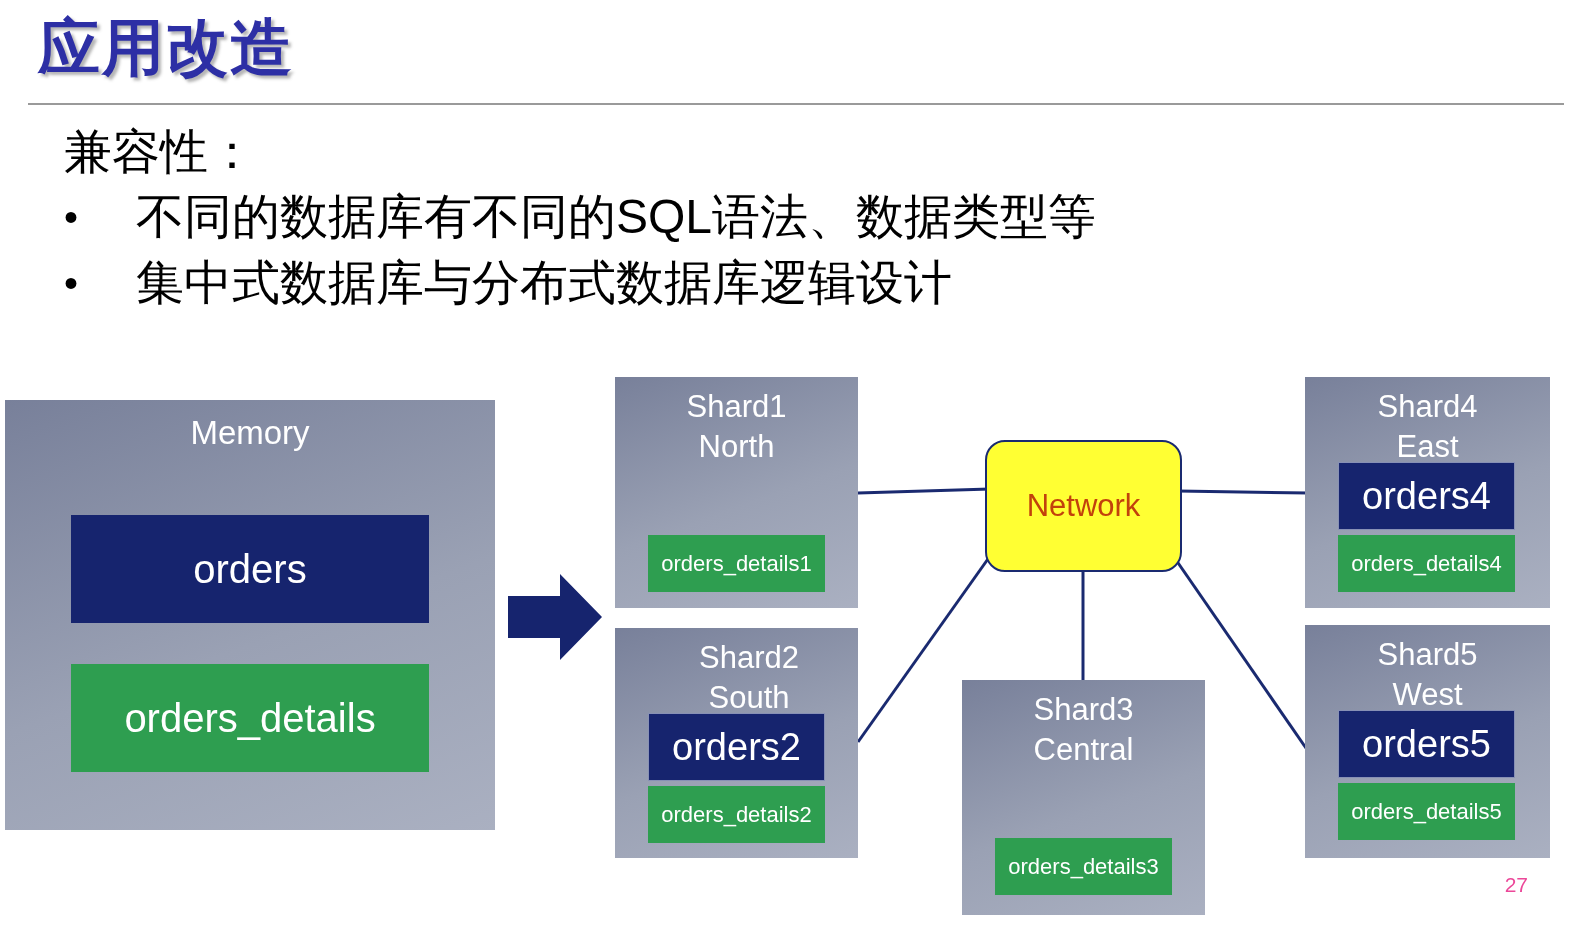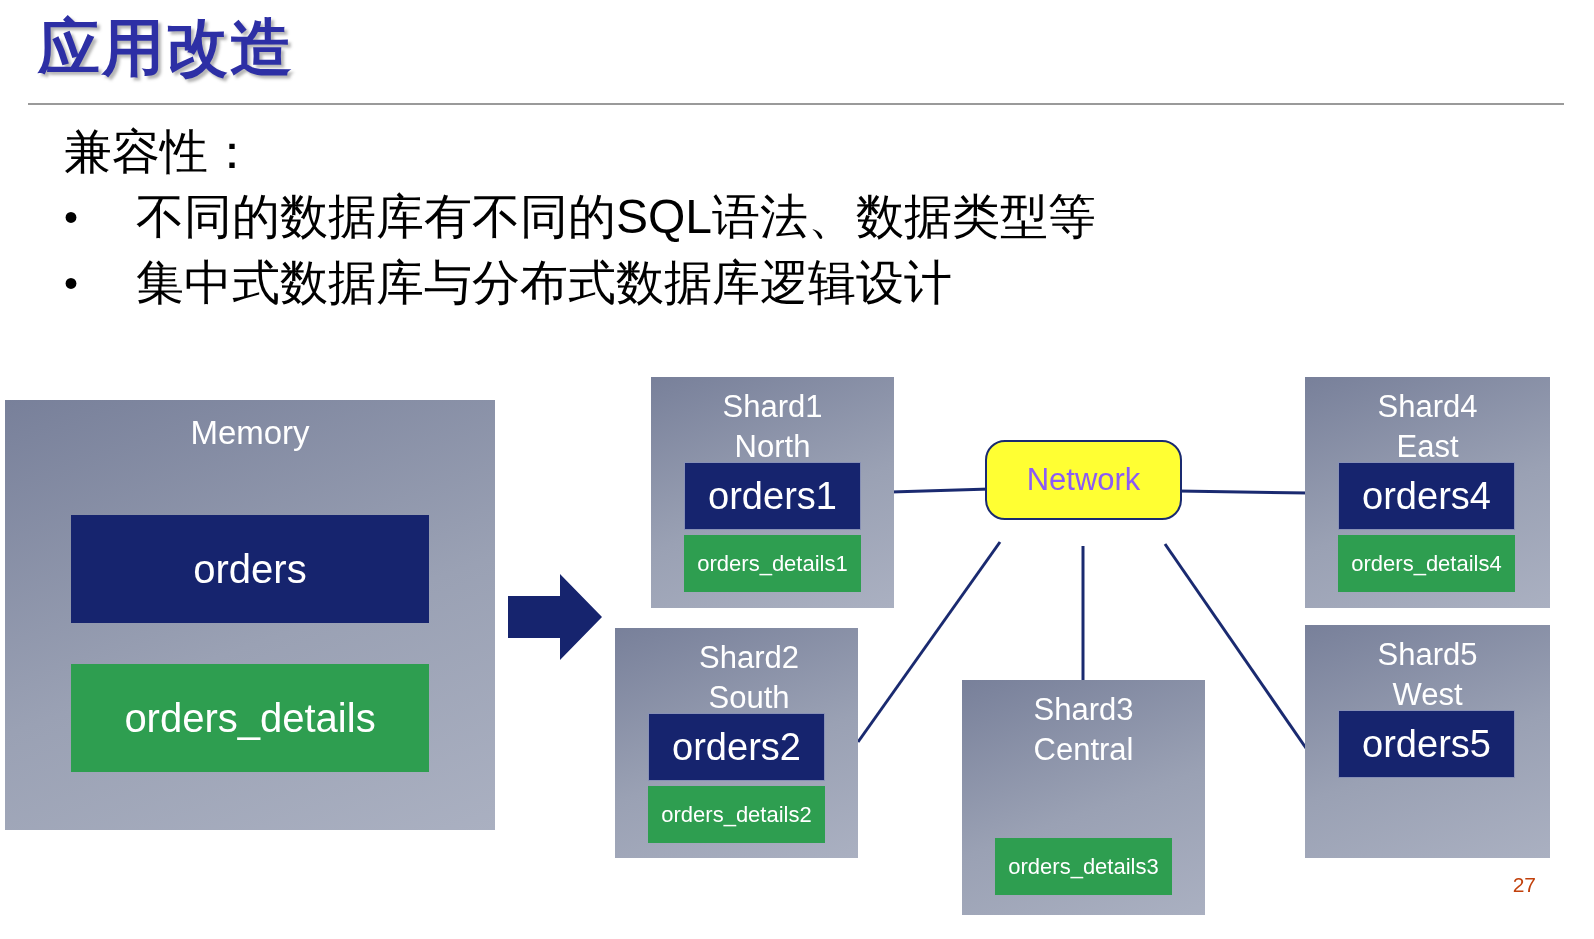--- a/index.html
+++ b/index.html
@@ -125,58 +125,58 @@
     background: #16246e;
     border: 1px solid rgba(230,234,240,0.55);
     font-size: 38px;
   }
   .shard-details {
     top: 158px;
     height: 57px;
     background: #2e9e50;
     font-size: 22px;
   }
-  .shard1 { left: 615px; top: 377px; height: 231px; margin-left: 36px; }
+  .shard1 { left: 615px; top: 377px; height: 231px; }
   .shard2 { left: 615px; top: 628px; height: 230px; padding-left: 25px; }
   .shard3 { left: 962px; top: 680px; height: 235px; }
   .shard4 { left: 1305px; top: 377px; width: 245px; height: 231px; }
   .shard5 { left: 1305px; top: 625px; width: 245px; height: 233px; }
 
   
   .network-node {
     position: absolute;
     left: 985px;
     top: 440px;
     width: 197px;
-    height: 80px;
+    height: 132px;
     background: #ffff33;
     border: 2px solid #1a2a70;
     border-radius: 20px;
     display: flex;
     align-items: center;
     justify-content: center;
-    color: #8b5cf6;
+    color: #c2410c;
     font-size: 31px;
     z-index: 3;
   }
 
   
   .connectors {
     position: absolute;
     left: 0; top: 0;
     width: 1594px;
     height: 939px;
     z-index: 1;
   }
 
   .page-number {
     position: absolute;
-    right: 58px;
+    right: 66px;
     bottom: 42px;
-    color: #c2410c;
+    color: #ec4899;
     font-size: 21px;
   }
 </style>
 </head>
 <body>
 
 <div class="slide">
 
   <div class="slide-title">应用改造</div>
   <div class="title-rule"></div>
@@ -209,21 +209,20 @@
 
   <svg class="flow-arrow" viewBox="0 0 96 90">
     <polygon points="0,24 52,24 52,2 94,45 52,88 52,66 0,66" fill="#16246e"></polygon>
   </svg>
 
   <div class="gray-panel shard-panel shard1">
     <div class="shard-title">
       <div>Shard1</div>
       <div>North</div>
     </div>
-    <div class="shard-table shard-orders">orders1</div>
     <div class="shard-table shard-details">orders_details1</div>
   </div>
 
   <div class="gray-panel shard-panel shard2">
     <div class="shard-title">
       <div>Shard2</div>
       <div>South</div>
     </div>
     <div class="shard-table shard-orders">orders2</div>
     <div class="shard-table shard-details">orders_details2</div>
@@ -245,19 +244,20 @@
     <div class="shard-table shard-orders">orders4</div>
     <div class="shard-table shard-details">orders_details4</div>
   </div>
 
   <div class="gray-panel shard-panel shard5">
     <div class="shard-title">
       <div>Shard5</div>
       <div>West</div>
     </div>
     <div class="shard-table shard-orders">orders5</div>
+    <div class="shard-table shard-details">orders_details5</div>
   </div>
 
   <div class="network-node">Network</div>
 
   <div class="page-number">27</div>
 
 </div>
 
 </body></html>

